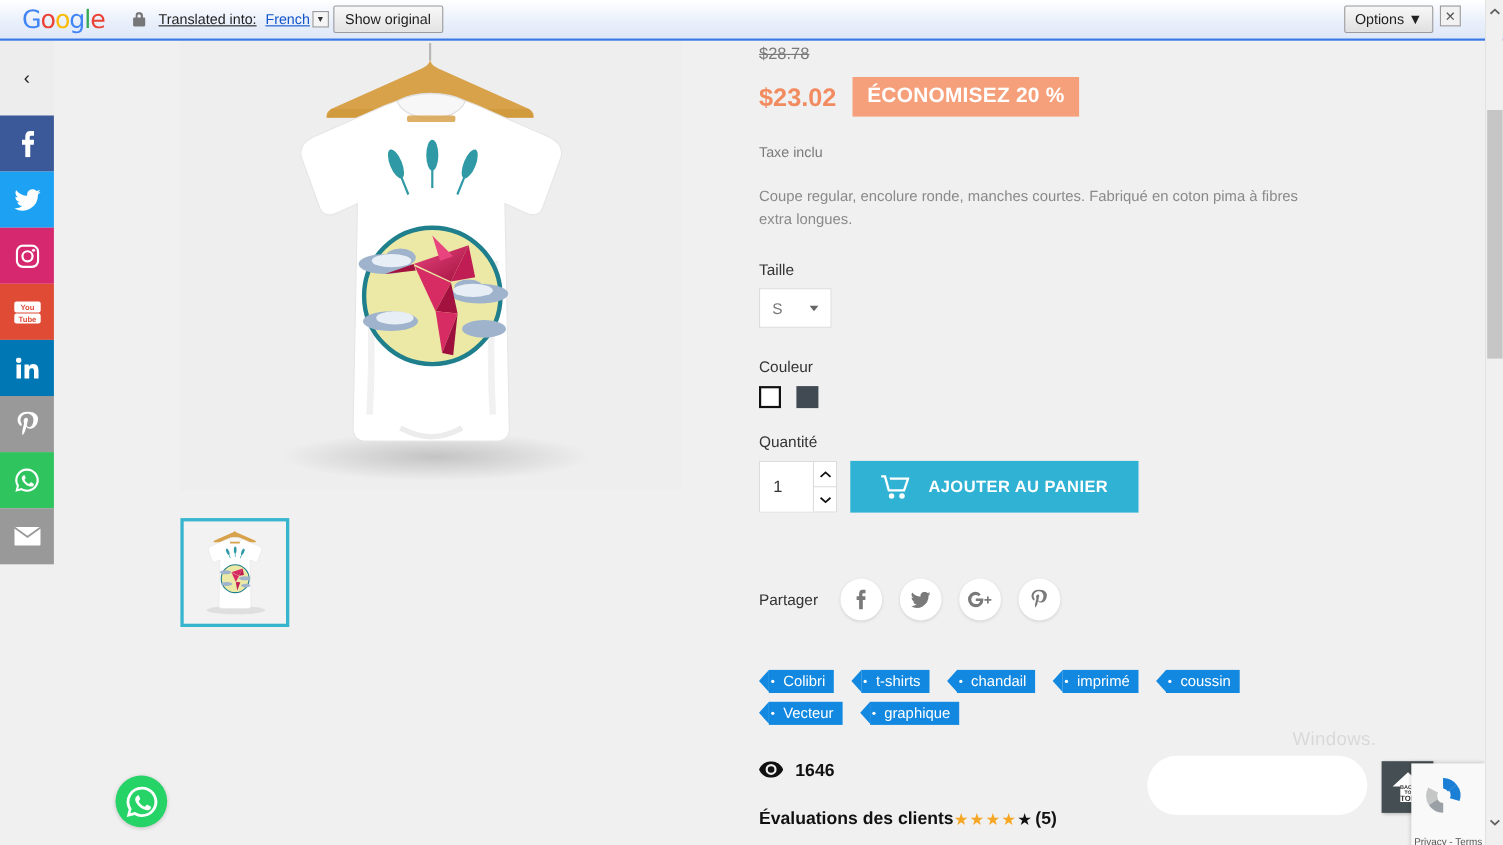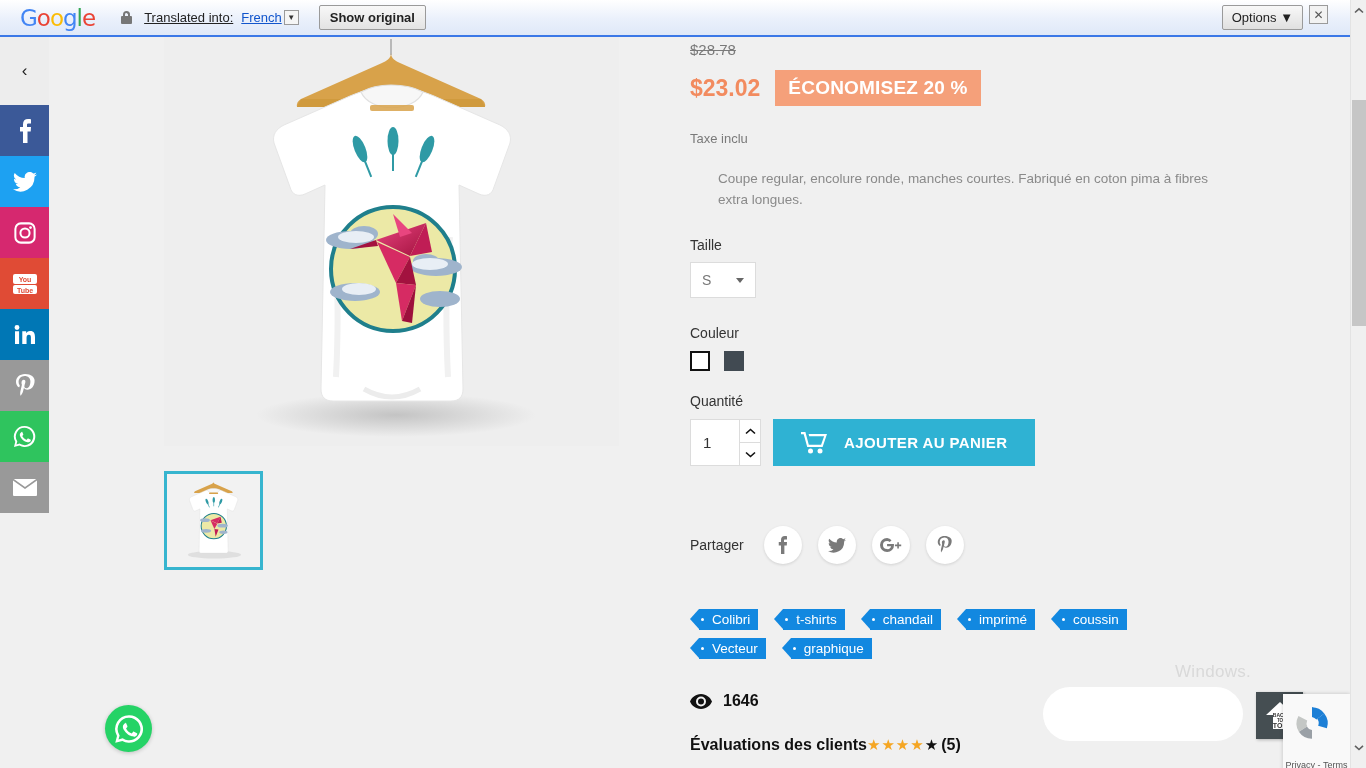--- a/index.html
+++ b/index.html
@@ -30,24 +30,24 @@
   .lock-icon .shackle { position:absolute; top:0; left:2px; width:7px; height:7px;
     border:2px solid #777; border-bottom:none; border-radius:4px 4px 0 0; }
   .tb-label { margin-left: 12px; font-size: 13px; color: #222; text-decoration: underline; }
   .tb-lang { margin-left: 8px; font-size: 13px; color: #1155cc; text-decoration: underline; cursor: pointer; }
   .tb-lang-arrow {
     margin-left: 2px; display:inline-flex; align-items:center; justify-content:center;
     width: 15px; height: 15px; border: 1px solid #9a9a9a; background: #f5f5f5;
     font-size: 8px; color: #333; vertical-align: middle;
   }
   .tb-btn {
-    margin-left: 20px; font-size: 13px; color: #222;
+    margin-left: 4px; font-size: 13px; color: #222;
     background: linear-gradient(to bottom,#f8f8f8,#e3e3e3);
     border: 1px solid #9a9a9a; border-radius: 2px;
-    padding: 4px 10px; cursor: pointer; font-weight: bold;
+    padding: 4px 10px; cursor: pointer;
   }
   .tb-right { margin-left: auto; display: flex; align-items: flex-start; gap: 6px; padding-right: 30px; }
   .tb-options {
     font-size: 13px; color: #222;
     background: linear-gradient(to bottom,#f8f8f8,#e0e0e0);
     border: 1px solid #9a9a9a; border-radius: 2px;
     padding: 4px 9px; cursor: pointer;
   }
   .tb-close {
     width: 19px; height: 19px; border: 1px solid #9a9a9a; background: #f2f2f2;
@@ -85,21 +85,21 @@
   
   #details { position: absolute; left: 690px; top: 0; width: 540px; }
   .old-price { font-size: 15px; color: #7a7a7a; text-decoration: line-through; padding-top: 4px; }
   .price-row { display: flex; align-items: center; gap: 15px; margin-top: 12px; }
   .cur-price { font-size: 23px; color: #f28b5f; font-weight: bold; }
   .save-badge {
     background: #f5a07a; color: #fff; font-size: 19px; font-weight: bold;
     padding: 7px 13px; letter-spacing: .2px;
   }
   .tax-note { font-size: 13px; color: #7a7a7a; margin-top: 25px; }
-  .desc { font-size: 13.5px; color: #8a8a8a; margin-top: 22px; line-height: 21px; width: 510px; margin-left: 28px; }
+  .desc { font-size: 13.5px; color: #8a8a8a; margin-top: 22px; line-height: 21px; width: 510px; }
   .field-label { font-size: 14px; color: #333; margin-top: 27px; }
   .size-select {
     margin-top: 9px; width: 66px; height: 36px; background: #fff; border: 1px solid #dcdcdc;
     display: flex; align-items: center; justify-content: space-between; padding: 0 11px;
     font-size: 14px; color: #777; cursor: pointer;
   }
   .caret { width:0;height:0;border-left:4px solid transparent;border-right:4px solid transparent;border-top:5px solid #666; }
   .swatches { display: flex; gap: 14px; margin-top: 10px; }
   .swatch { width: 20px; height: 20px; cursor: pointer; }
   .swatch.white { background: #fff; border: 2px solid #111; }
@@ -128,21 +128,21 @@
     position: relative; background: #1288e0; color: #fff; font-size: 13.5px;
     height: 21px; display: flex; align-items: center; padding: 0 8px 0 13px;
     cursor: pointer; margin-left: 9px;
   }
   .tag::before {
     content: ""; position: absolute; left: -9px; top: 0;
     border-top: 10.5px solid transparent; border-bottom: 10.5px solid transparent;
     border-right: 9px solid #1288e0;
   }
   .tag .dot { width:3px;height:3px;border-radius:50%;background:#fff;position:absolute;left:2px;top:9px; }
-  .views-row { display: flex; align-items: center; gap: 11px; margin-top: 33px; }
+  .views-row { display: flex; align-items: flex-start; gap: 11px; margin-top: 33px; }
   .views-count { font-size: 16px; font-weight: bold; color: #111; }
   .rating-row { display: flex; align-items: center; margin-top: 26px; }
   .rating-label { font-size: 16px; font-weight: bold; color: #111; }
   .star { font-size: 15px; letter-spacing: 1px; }
   .star.on { color: #f5a623; } .star.off { color: #111; }
   .rating-count { font-size: 16px; font-weight: bold; color: #111; margin-left: 2px; }
 
   
   #wa-float {
     position: absolute; left: 105px; top: 668px; width: 47px; height: 47px;

